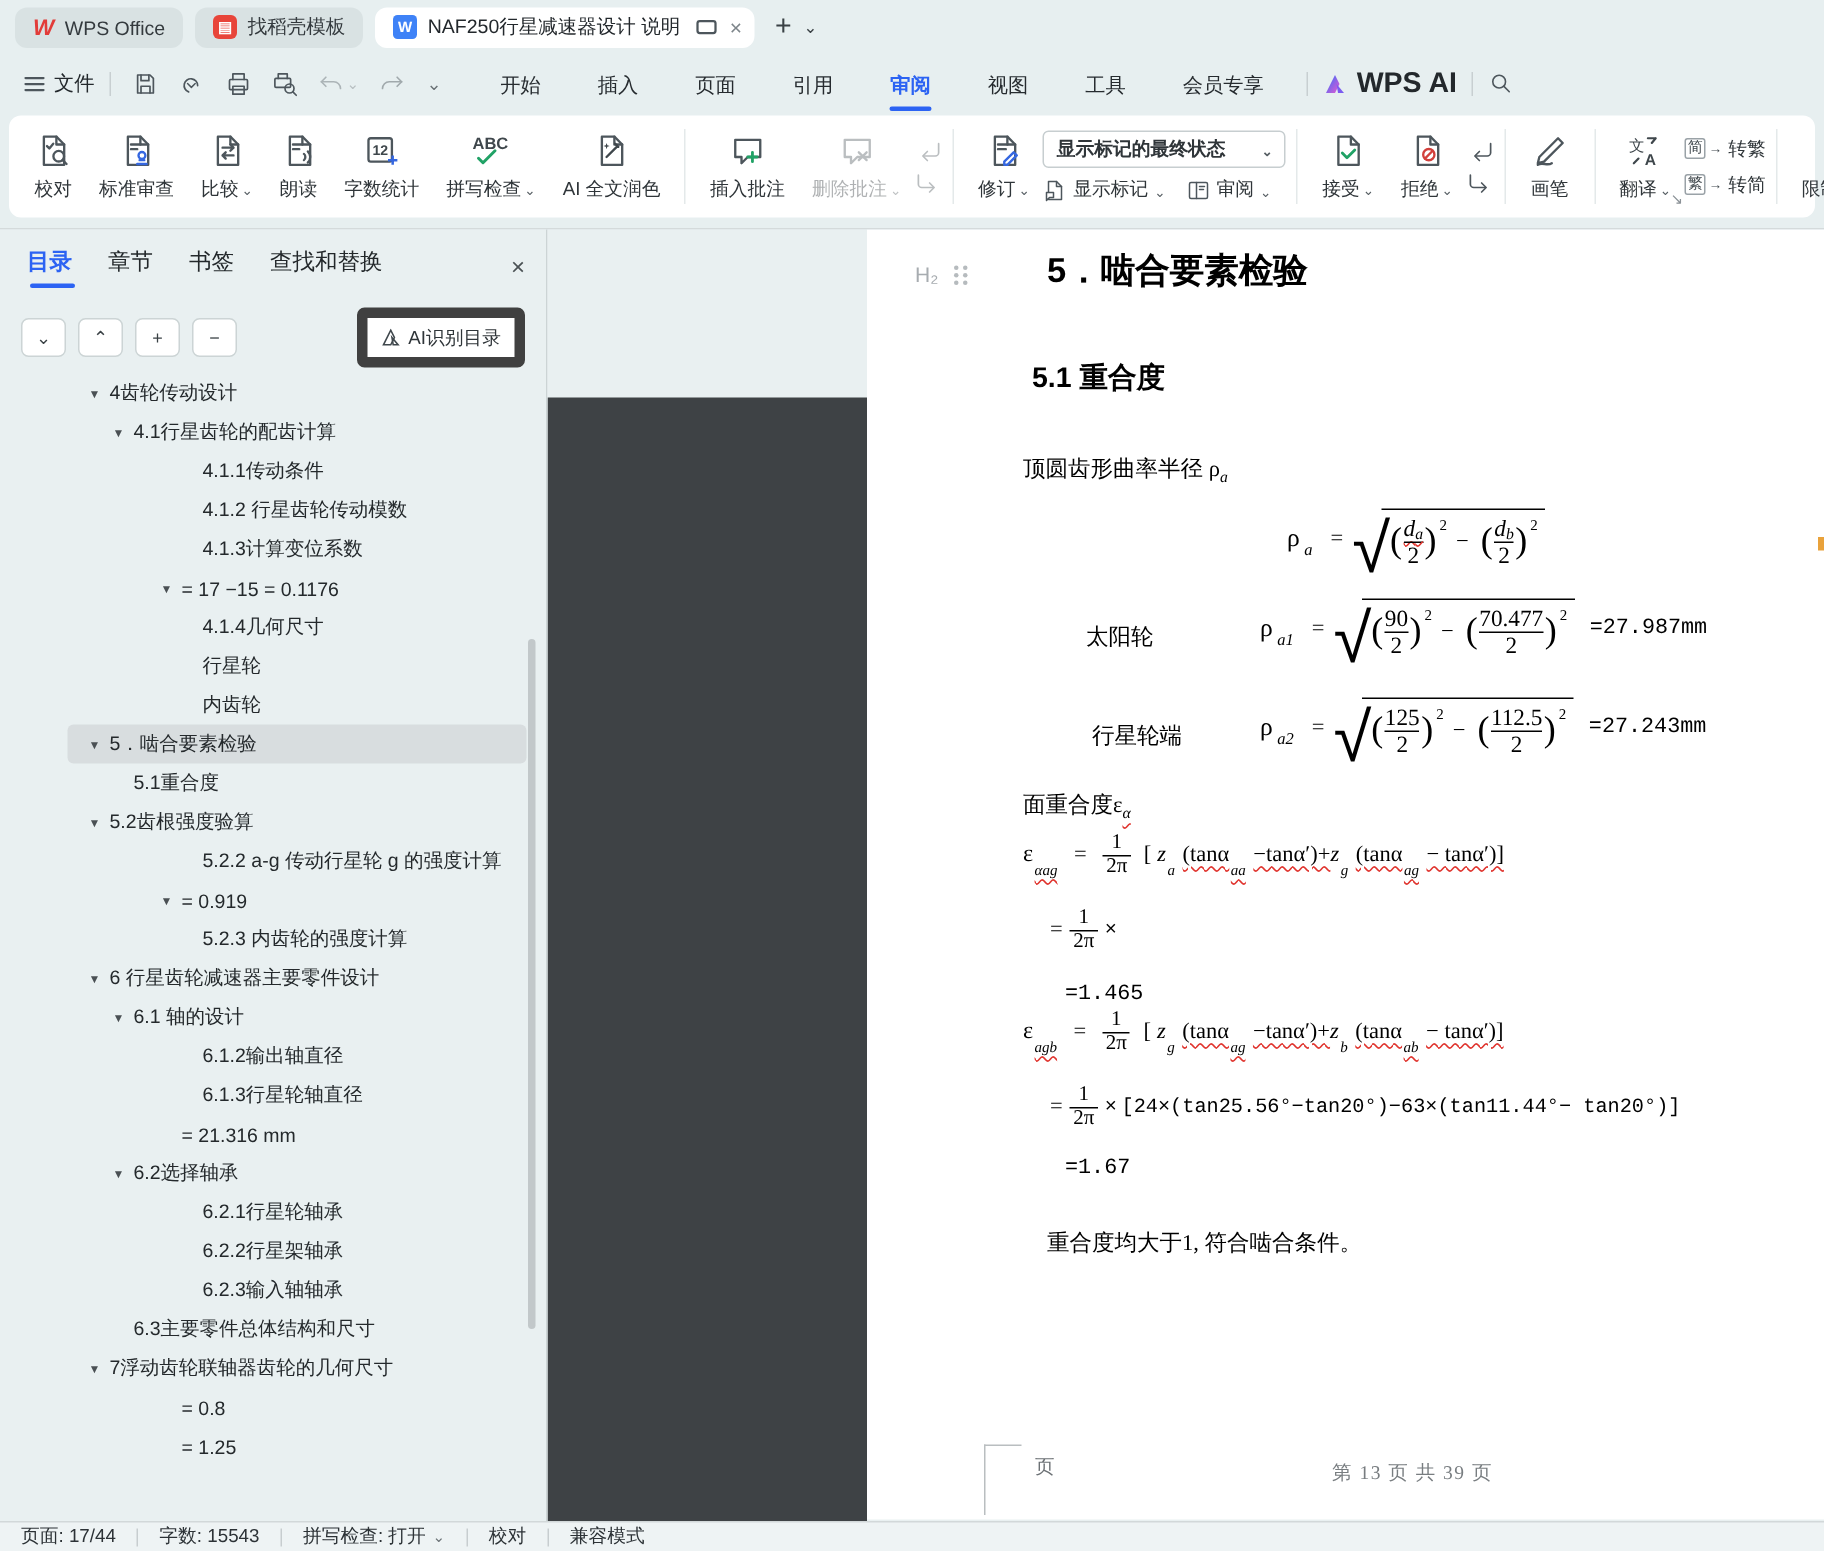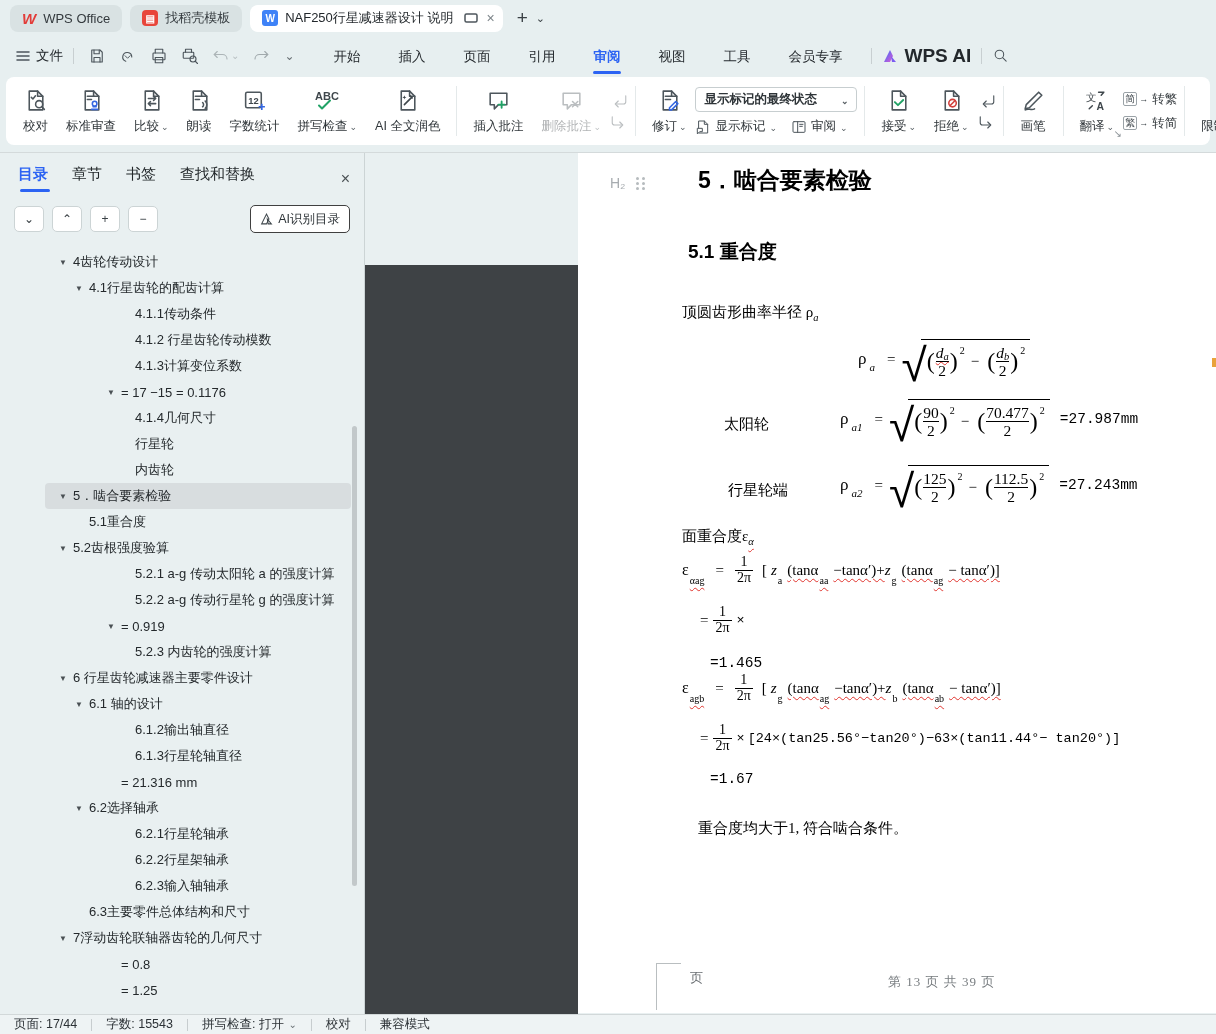--- a/index.html
+++ b/index.html
@@ -51,21 +51,21 @@
 
   
   #sidebar{position:absolute;left:0;top:153px;width:365px;height:862px;background:#e9f0f1;border-right:1px solid #ccd4d5;box-sizing:border-box;overflow:hidden;}
   .stabs{position:absolute;left:18px;top:12px;right:14px;display:flex;align-items:center;gap:24px;font-size:15px;color:#23282b;}
   .stab{padding-bottom:8px;position:relative;}
   .stab.active{color:#2c63f3;font-weight:700;}
   .stab.active::after{content:"";position:absolute;left:2px;bottom:0;width:30px;height:3px;border-radius:2px;background:#2c63f3;}
   .sclose{margin-left:auto;font-size:16px;color:#4a5154;}
   .stools{position:absolute;left:14px;top:52px;right:14px;display:flex;align-items:center;gap:8px;}
   .sqbtn{width:28px;height:24px;background:#fff;border:1px solid #ccd4d5;border-radius:5px;display:flex;align-items:center;justify-content:center;font-size:12px;color:#3a4145;}
-  .aibtn{margin-left:auto;height:26px;background:#fff;border:1px solid #404040;border-radius:5px;display:flex;align-items:center;gap:5px;padding:0 9px;font-size:12.5px;color:#2f3539;}
+  .aibtn{margin-left:auto;height:26px;background:#fff;border:7px solid #404040;border-radius:5px;display:flex;align-items:center;gap:5px;padding:0 9px;font-size:12.5px;color:#2f3539;}
   #outline{position:absolute;left:0;top:96px;right:0;bottom:0;overflow:hidden;}
   .orow{height:26px;display:flex;align-items:center;margin:0 13px 0 45px;border-radius:4px;font-size:13px;color:#24292c;white-space:nowrap;}
   .orow .tri{width:14px;font-size:8px;color:#4a5054;flex:0 0 auto;}
   .orow .tri.hid{visibility:hidden;}
   .orow.sel{background:#d8dddf;}
   .orow.lv1{padding-left:14px;}
   .orow.lv2{padding-left:30px;}
   .orow.lv25{padding-left:62px;}
   .orow.lv3{padding-left:76px;text-align:right;}
   #sscroll{position:absolute;left:352px;top:273px;width:5px;height:460px;border-radius:3px;background:#c2c8ca;}
@@ -94,21 +94,21 @@
   .sqb{border-top:1.4px solid #000;display:inline-flex;align-items:center;padding:4px 6px 0 5px;}
   .fr{display:inline-flex;flex-direction:column;align-items:center;font-size:15.5px;line-height:1.12;}
   .fr .dn{border-top:1px solid #000;align-self:stretch;text-align:center;}
   .fr i{font-style:italic;}
   .par{font-size:24px;font-weight:300;margin:0 1px;}
   .expo{font-size:10px;position:relative;top:-11px;left:1px;}
   .mi{margin:0 7px;font-size:15px;}
   .res{font-family:"Liberation Mono","DejaVu Sans Mono",monospace;font-size:14.5px;margin-left:10px;}
 
   .eline{position:absolute;display:flex;align-items:center;font-family:"Liberation Serif","DejaVu Serif",serif;font-size:15px;color:#000;white-space:nowrap;}
-  .limsub{font-size:10px;position:relative;top:10px;margin:0 5px 0 1px;}
+  .limsub{font-size:10px;font-style:italic;position:relative;top:10px;margin:0 5px 0 1px;}
   .efr{display:inline-flex;flex-direction:column;align-items:center;line-height:1.05;margin:0 5px;font-size:14px;}
   .efr .d{border-top:1px solid #000;padding:0 2px;}
   .mono{font-family:"Liberation Mono","DejaVu Sans Mono",monospace;font-size:13.5px;}
 
   #footmark{position:absolute;left:78px;top:810px;width:24px;height:46px;border-top:1px solid #b9bec0;border-left:1px solid #b9bec0;}
   #footlabel{position:absolute;left:112px;top:816px;font-size:13px;color:#6b7074;}
   #footpage{position:absolute;left:310px;top:820px;font-size:13px;color:#787d80;letter-spacing:1px;}
 
   
   #statusbar{position:absolute;left:0;bottom:0;width:100%;height:20px;background:#eef3f4;border-top:1px solid #d2d8d9;display:flex;align-items:center;padding-left:14px;box-sizing:border-box;font-size:12.5px;color:#2c3236;}
@@ -544,24 +544,20 @@
         <span class="tri">▼</span>
         <span>5．啮合要素检验</span>
       </div>
       <div class="orow lv2">
         <span class="tri hid">▼</span>
         <span>5.1重合度</span>
       </div>
       <div class="orow lv1">
         <span class="tri">▼</span>
         <span>5.2齿根强度验算</span>
-      </div>
-      <div class="orow lv3">
-        <span class="tri hid">▼</span>
-        <span>5.2.1 a-g 传动太阳轮 a 的强度计算</span>
       </div>
       <div class="orow lv3">
         <span class="tri hid">▼</span>
         <span>5.2.2 a-g 传动行星轮 g 的强度计算</span>
       </div>
       <div class="orow lv25">
         <span class="tri">▼</span>
         <span>= 0.919</span>
       </div>
       <div class="orow lv3">

